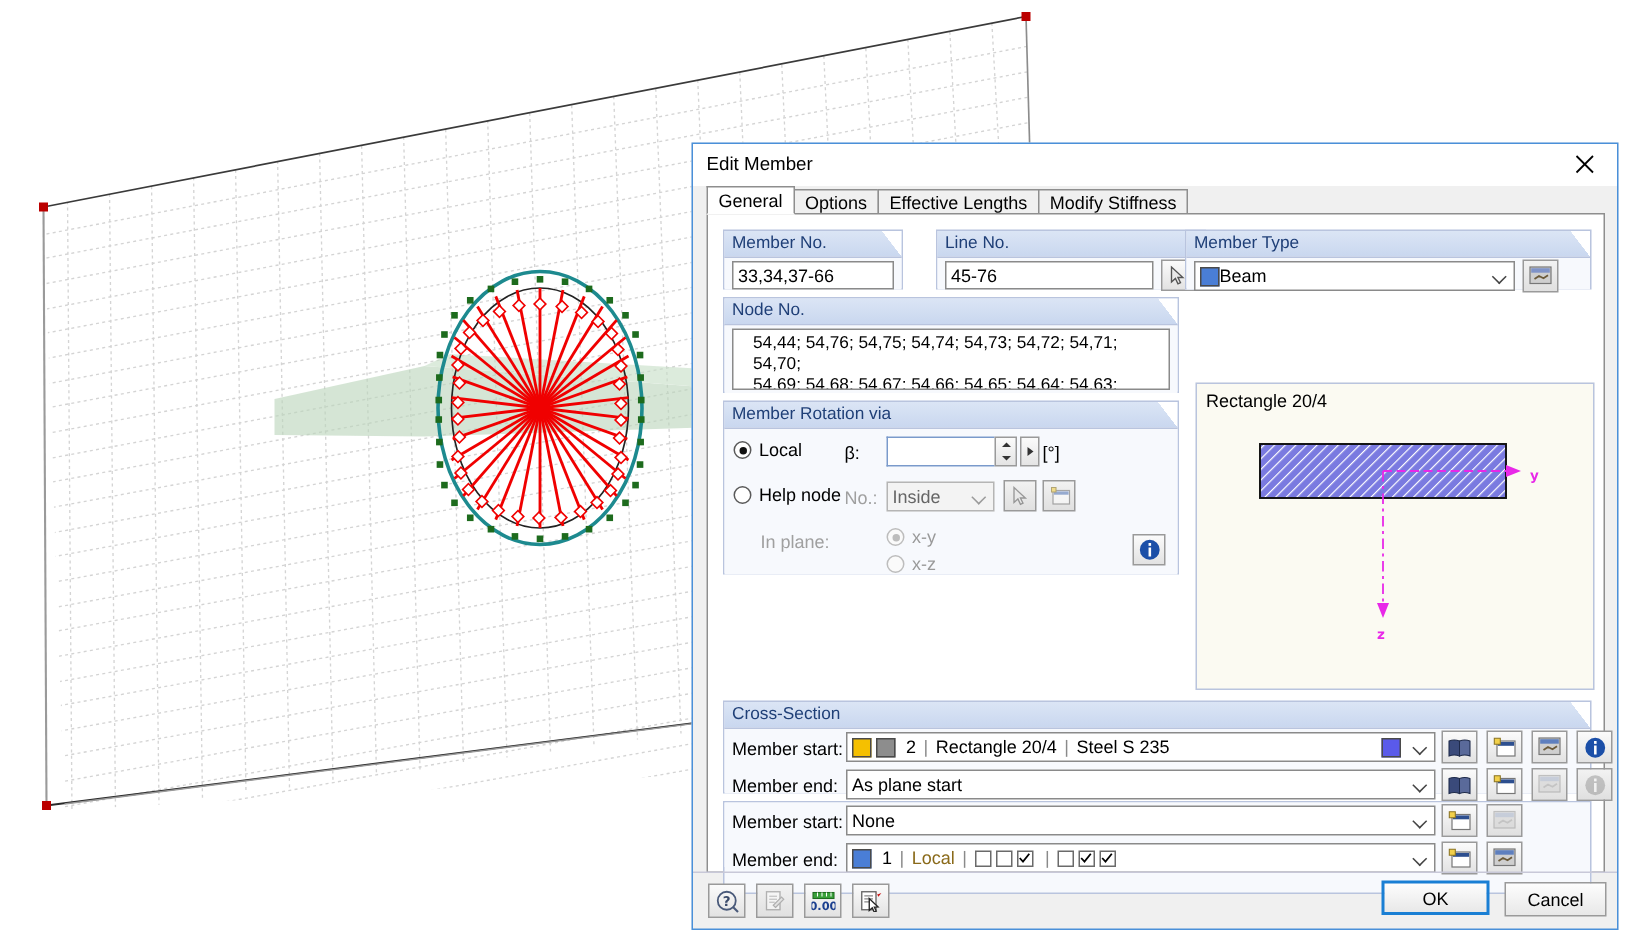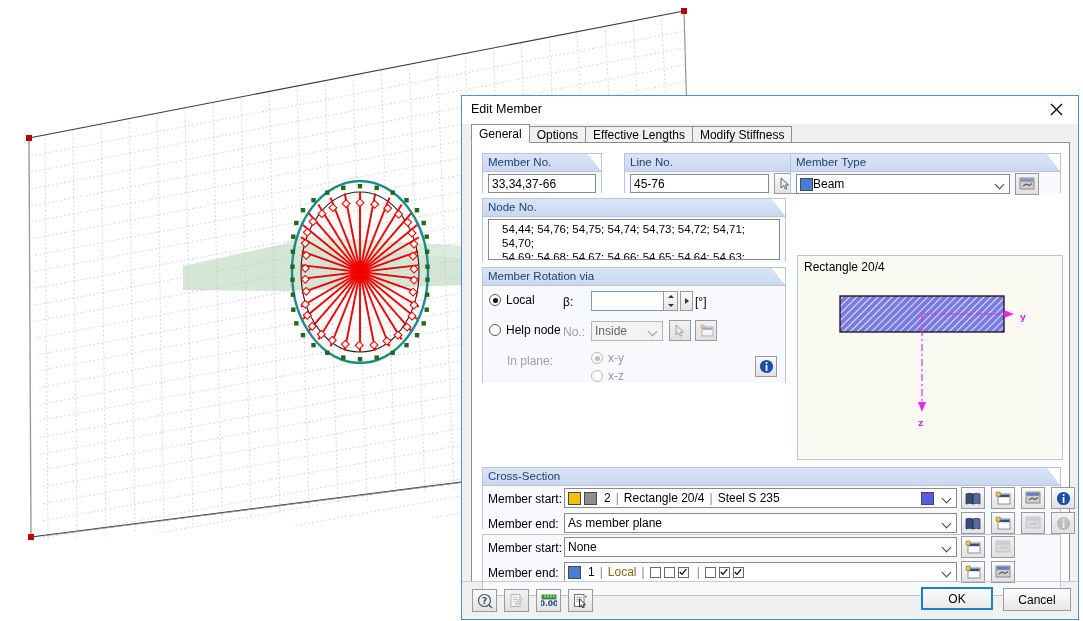--- a/index.html
+++ b/index.html
@@ -579,21 +579,21 @@
           <div class="tbtn" style="position:absolute;left:568px;top:1px;width:24px;height:22px;">
             <svg width="15" height="15" viewBox="0 0 15 15">
               <circle cx="7.5" cy="7.5" r="6.6" fill="#1b4fa8"></circle>
               <rect x="6.7" y="3" width="1.7" height="1.9" fill="#fff"></rect>
               <rect x="6.7" y="6" width="1.7" height="6" fill="#fff"></rect>
             </svg>
           </div>
 
           <div class="lbl" style="left:5px;top:31px;">Member end:</div>
           <div class="combo" style="position:absolute;left:81px;top:27px;width:393px;">
-            <span>As member plane</span>
+            <span>As plane start</span>
             <div class="arrow">
                 <i class="chev"></i>
               </div>
           </div>
           <div class="tbtn" style="position:absolute;left:478px;top:26px;width:24px;height:22px;">
             <svg width="16" height="13" viewBox="0 0 16 13">
               <path d="M1 2 Q4.5 0.6 8 2 L8 12 Q4.5 10.6 1 12 Z" fill="#3a4a7a" stroke="#1e2a4a" stroke-width="0.7"></path>
               <path d="M15 2 Q11.5 0.6 8 2 L8 12 Q11.5 10.6 15 12 Z" fill="#5a6a9a" stroke="#1e2a4a" stroke-width="0.7"></path>
             </svg>
           </div>

